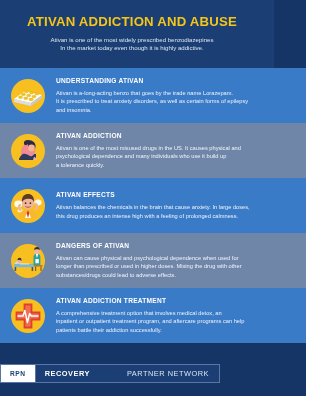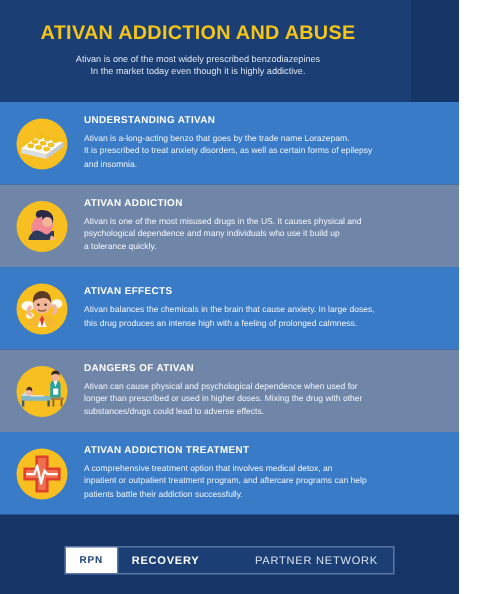--- a/index.html
+++ b/index.html
@@ -97,21 +97,20 @@
   
   .footer {
     position: absolute;
     left: 0;
     top: 350px;
     width: 306px;
     height: 46px;
     background: #153567;
     display: flex;
     align-items: center;
-    justify-content: center;
   }
   .logo {
     display: flex;
     align-items: stretch;
     height: 17px;
     border: 1px solid #5c76a3;
     background: #1b3f74;
   }
   .logo-mark {
     background: #ffffff;

